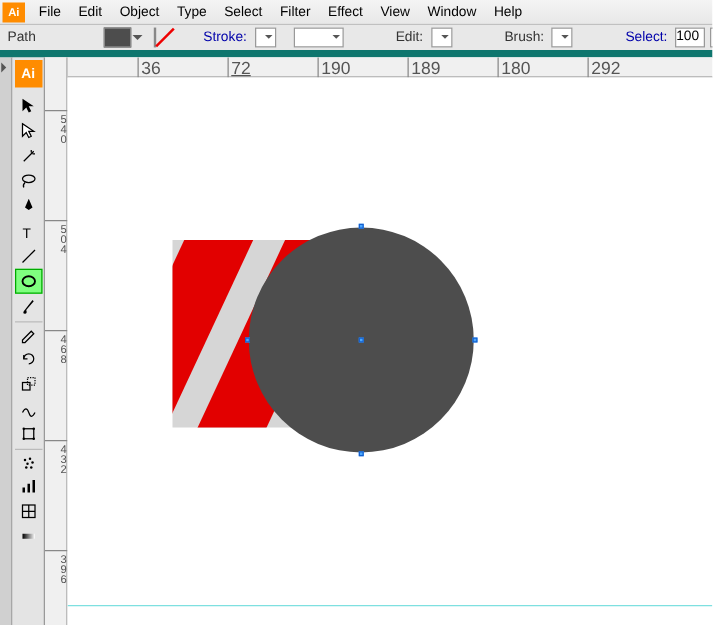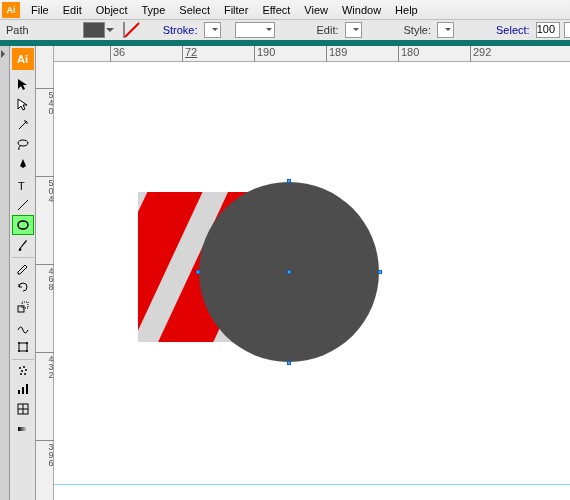--- a/index.html
+++ b/index.html
@@ -27,21 +27,21 @@
   .toolbox { width:26px; background:#e4e4e4; border-right:1px solid #999; display:flex; flex-direction:column; align-items:center; padding-top:2px; gap:1px;}
   .ai-badge{width:22px;height:22px;background:#ff8c00;color:#fff;display:flex;align-items:center;justify-content:center;font-weight:bold;font-size:11px;margin-bottom:4px;}
   .tool{width:22px;height:20px;display:flex;align-items:center;justify-content:center;color:#333;}
   .tool.sep{border-top:1px solid #bbb;margin-top:2px;padding-top:2px;}
   .tool.selected{background:#7fff7f;border:1px solid #0a0;}
   .tool svg{width:14px;height:14px;}
   .canvas-area{flex:1;position:relative;background:#fff;}
   .h-ruler{position:absolute;top:0;left:18px;right:0;height:16px;background:#f0f0f0;border-bottom:1px solid #aaa;}
   .v-ruler{position:absolute;top:0;left:0;width:18px;bottom:0;background:#f0f0f0;border-right:1px solid #aaa;}
   .ruler-corner{position:absolute;top:0;left:0;width:18px;height:16px;background:#e0e0e0;border-right:1px solid #aaa;border-bottom:1px solid #aaa;}
-  .h-tick{position:absolute;top:0;height:16px;border-left:1px solid #888;font-size:11px;color:#555;padding-left:2px;}
+  .h-tick{position:absolute;top:0;height:16px;border-left:1px solid #888;font-size:14px;color:#555;padding-left:2px;}
   .v-tick{position:absolute;left:0;width:18px;border-top:1px solid #888;font-size:9px;color:#555;writing-mode:vertical-rl;text-orientation:upright;letter-spacing:-2px;line-height:6px;padding-top:1px;}
   .artboard{position:absolute;top:16px;left:18px;right:0;bottom:0;background:#fff;overflow:hidden;}
   .guide{position:absolute;left:0;right:0;height:1px;background:#7ee0e0;bottom:15px;}
   .rect-bg{position:absolute;left:84px;top:130px;width:160px;height:150px;background:#d6d6d6;overflow:hidden;}
   .stripe{position:absolute;width:50px;height:300px;background:#e20000;transform:rotate(25deg);}
   .s1{left:-30px;top:-60px;}
   .s2{left:60px;top:-80px;}
   .circle{position:absolute;left:145px;top:120px;width:180px;height:180px;border-radius:50%;background:#4d4d4d;}
   .anchor{position:absolute;width:4px;height:4px;background:#4aa8ff;border:1px solid #1560d0;}
   .anchor.c{left:50%;top:50%;transform:translate(-50%,-50%);}
@@ -73,21 +73,21 @@
   <span class="sel-label">Path</span>
   <span class="swatch-wrap">
     <span class="swatch"></span>
   </span>
   <span class="nostroke"></span>
   <span class="ctl-label">Stroke:</span>
   <span class="dd"></span>
   <span class="dd wide"></span>
   <span class="ctl-label black">Edit:</span>
   <span class="dd"></span>
-  <span class="ctl-label black">Style:</span>
+  <span class="ctl-label black">Brush:</span>
   <span class="dd"></span>
   <span class="ctl-label">Select:</span>
   <span class="opacity-input">100</span>
   <span class="dd" style="min-width:2px;margin-right:0"></span>
   <span class="pct">%</span>
 </div>
 
 <div class="workspace">
   <div class="left-toggle">
       <div class="arr"></div>

